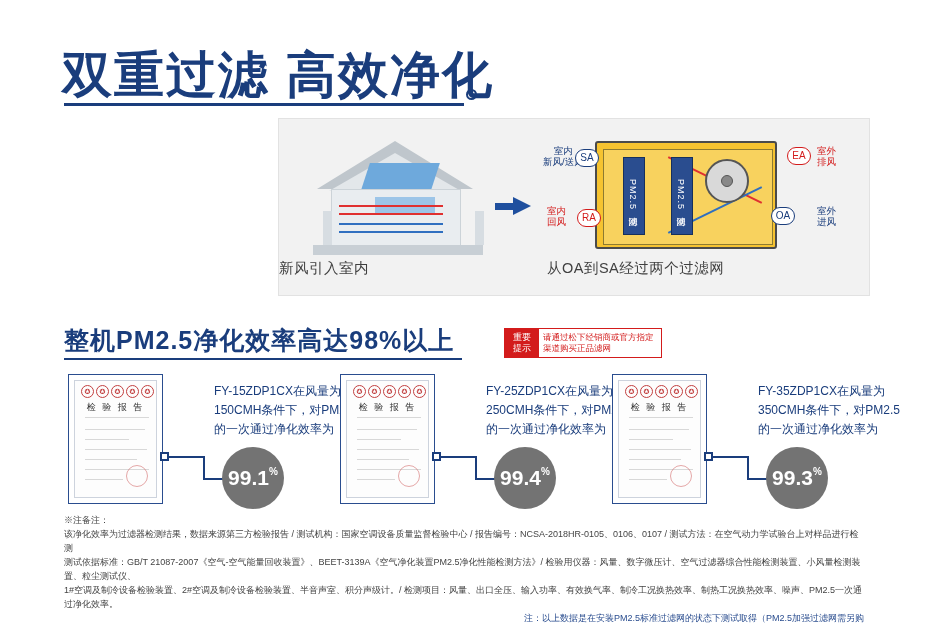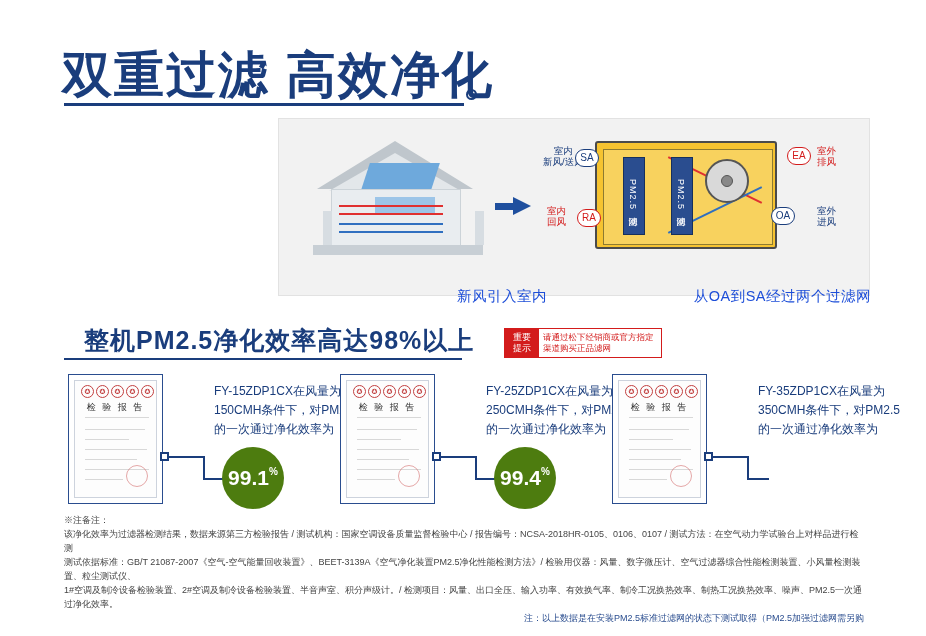--- a/index.html
+++ b/index.html
@@ -63,25 +63,25 @@
   .diagram-left {
     position: absolute;
     left: 0; top: 0; width: 268px; height: 178px;
   }
   .diagram-right {
     position: absolute;
     left: 268px; top: 0; width: 324px; height: 178px;
   }
   .diagram-caption {
     position: absolute;
-    top: 168px;
+    top: 140px;
     width: 100%;
-    text-align: right;
+    text-align: left;
     font-size: 14.5px;
-    color: #1d4ed8;
+    color: #404040;
     letter-spacing: 0.5px;
   }
 
   
   .house-roof {
     position: absolute;
     left: 38px; top: 22px;
     width: 0; height: 0;
     border-left: 78px solid transparent;
     border-right: 78px solid transparent;
@@ -232,21 +232,20 @@
 
   
   .sec-title {
     position: absolute;
     left: 64px; top: 324px;
     font-size: 25px;
     font-weight: bold;
     color: #1a3d7c;
     letter-spacing: 1px;
     white-space: nowrap;
-    margin-left: 20px;
   }
   .sec-title-underline {
     position: absolute;
     left: 64px; top: 358px;
     width: 398px; height: 2px;
     background: #1a3d7c;
   }
 
   
   .warn {
@@ -347,21 +346,21 @@
   .conn-sq {
     position: absolute;
     width: 9px; height: 9px;
     border: 2px solid #1a3d7c;
     background: #fff;
   }
   .pct {
     position: absolute;
     width: 62px; height: 62px;
     border-radius: 50%;
-    background: #4d7c0f;
+    background: #737373;
     color: #fff;
     text-align: center;
   }
   .pct .num {
     display: inline-block;
     font-size: 21px;
     font-weight: bold;
     line-height: 62px;
     letter-spacing: 0;
   }
@@ -539,20 +538,23 @@
       <div class="cert-line" style="left:10px; top:78px; width:52px;"></div>
       <div class="cert-line" style="left:10px; top:88px; width:64px;"></div>
       <div class="cert-line" style="left:10px; top:98px; width:38px;"></div>
       <div class="cert-stamp"></div>
     </div>
   </div>
   <div class="conn-sq" style="left:704px; top:452px;"></div>
   <div class="conn-h" style="left:713px; top:456px; width:34px;"></div>
   <div class="conn-v" style="left:747px; top:456px; height:22px;"></div>
   <div class="conn-h" style="left:747px; top:478px; width:22px;"></div>
+  <div class="pct" style="left:766px; top:447px;">
+    <span class="num">99.3</span><span class="sym">%</span>
+  </div>
   <div class="cert-note" style="left:758px; top:382px;">FY-35ZDP1CX在风量为350CMH条件下，对PM2.5的一次通过净化效率为</div>
 
   <div class="footnotes">
     <div>※注备注：</div>
     <div>该净化效率为过滤器检测结果，数据来源第三方检验报告 / 测试机构：国家空调设备质量监督检验中心 / 报告编号：NCSA-2018HR-0105、0106、0107 / 测试方法：在空气动力学试验台上对样品进行检测</div>
     <div>测试依据标准：GB/T 21087-2007《空气-空气能量回收装置》、BEET-3139A《空气净化装置PM2.5净化性能检测方法》/ 检验用仪器：风量、数字微压计、空气过滤器综合性能检测装置、小风量检测装置、粒尘测试仪、</div>
     <div>1#空调及制冷设备检验装置、2#空调及制冷设备检验装置、半音声室、积分声级计。/ 检测项目：风量、出口全压、输入功率、有效换气率、制冷工况换热效率、制热工况换热效率、噪声、PM2.5一次通过净化效率。</div>
     <div class="fn-blue">注：以上数据是在安装PM2.5标准过滤网的状态下测试取得（PM2.5加强过滤网需另购</div>
   </div>
 

